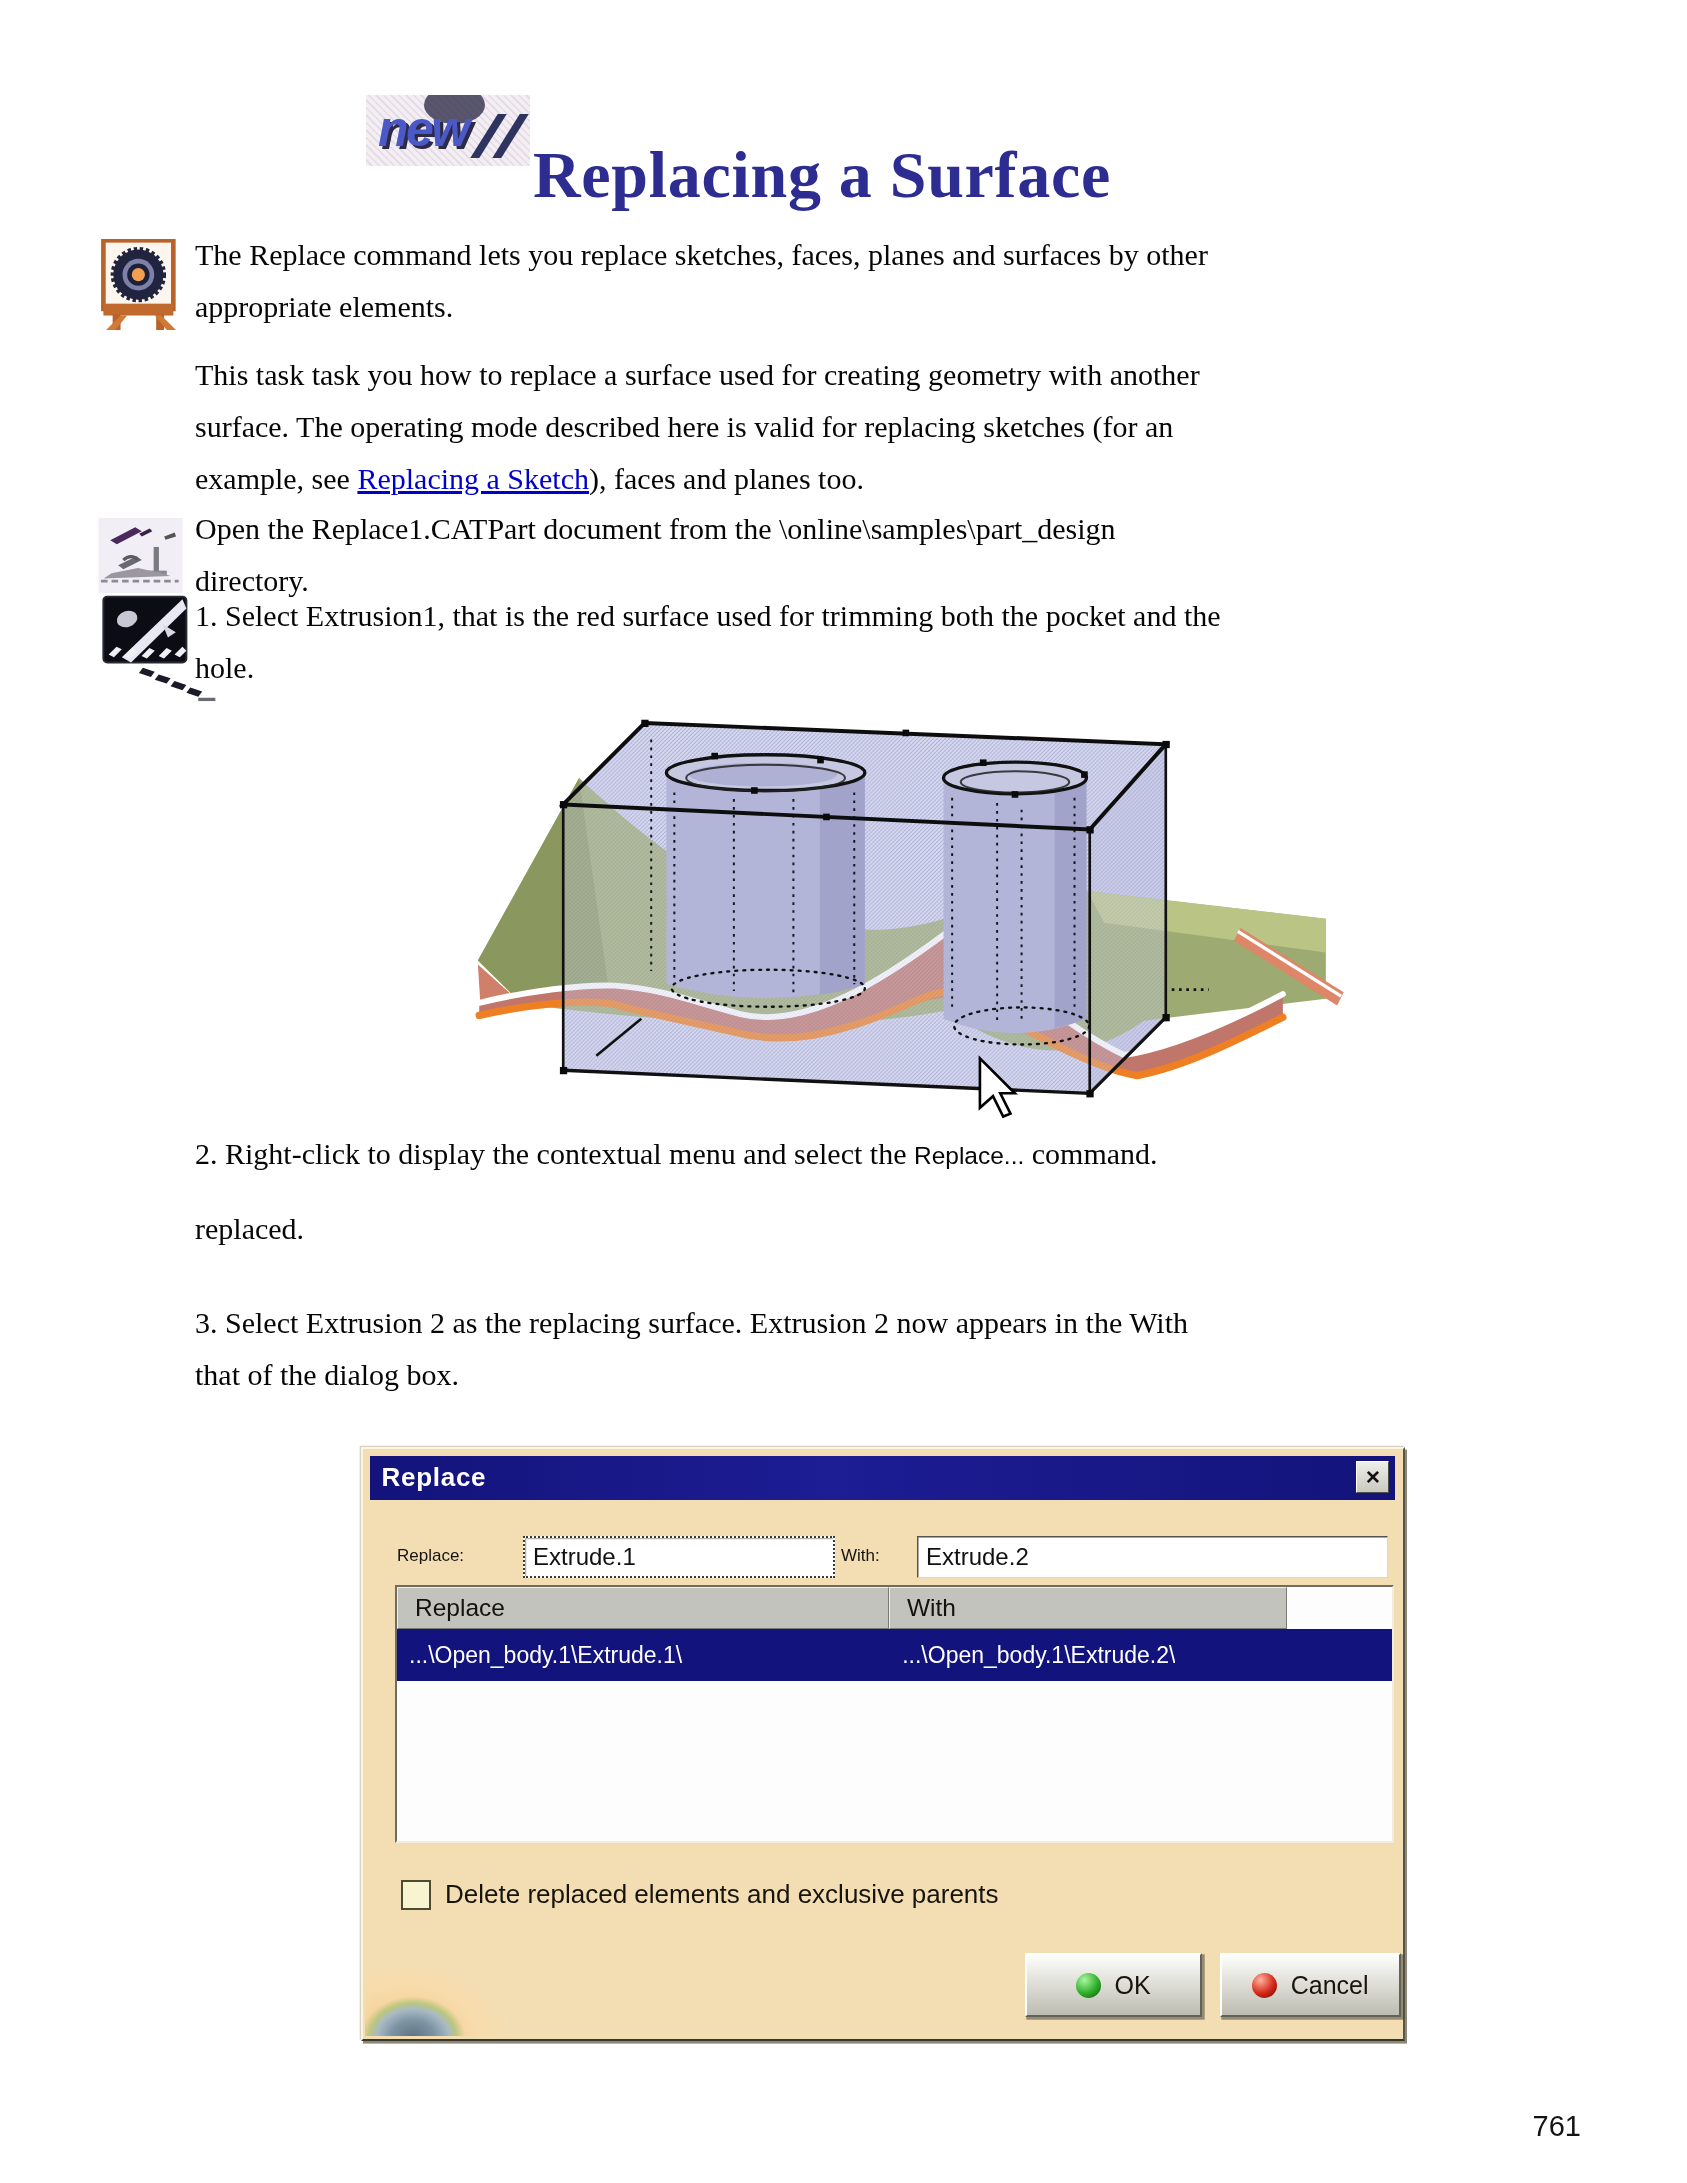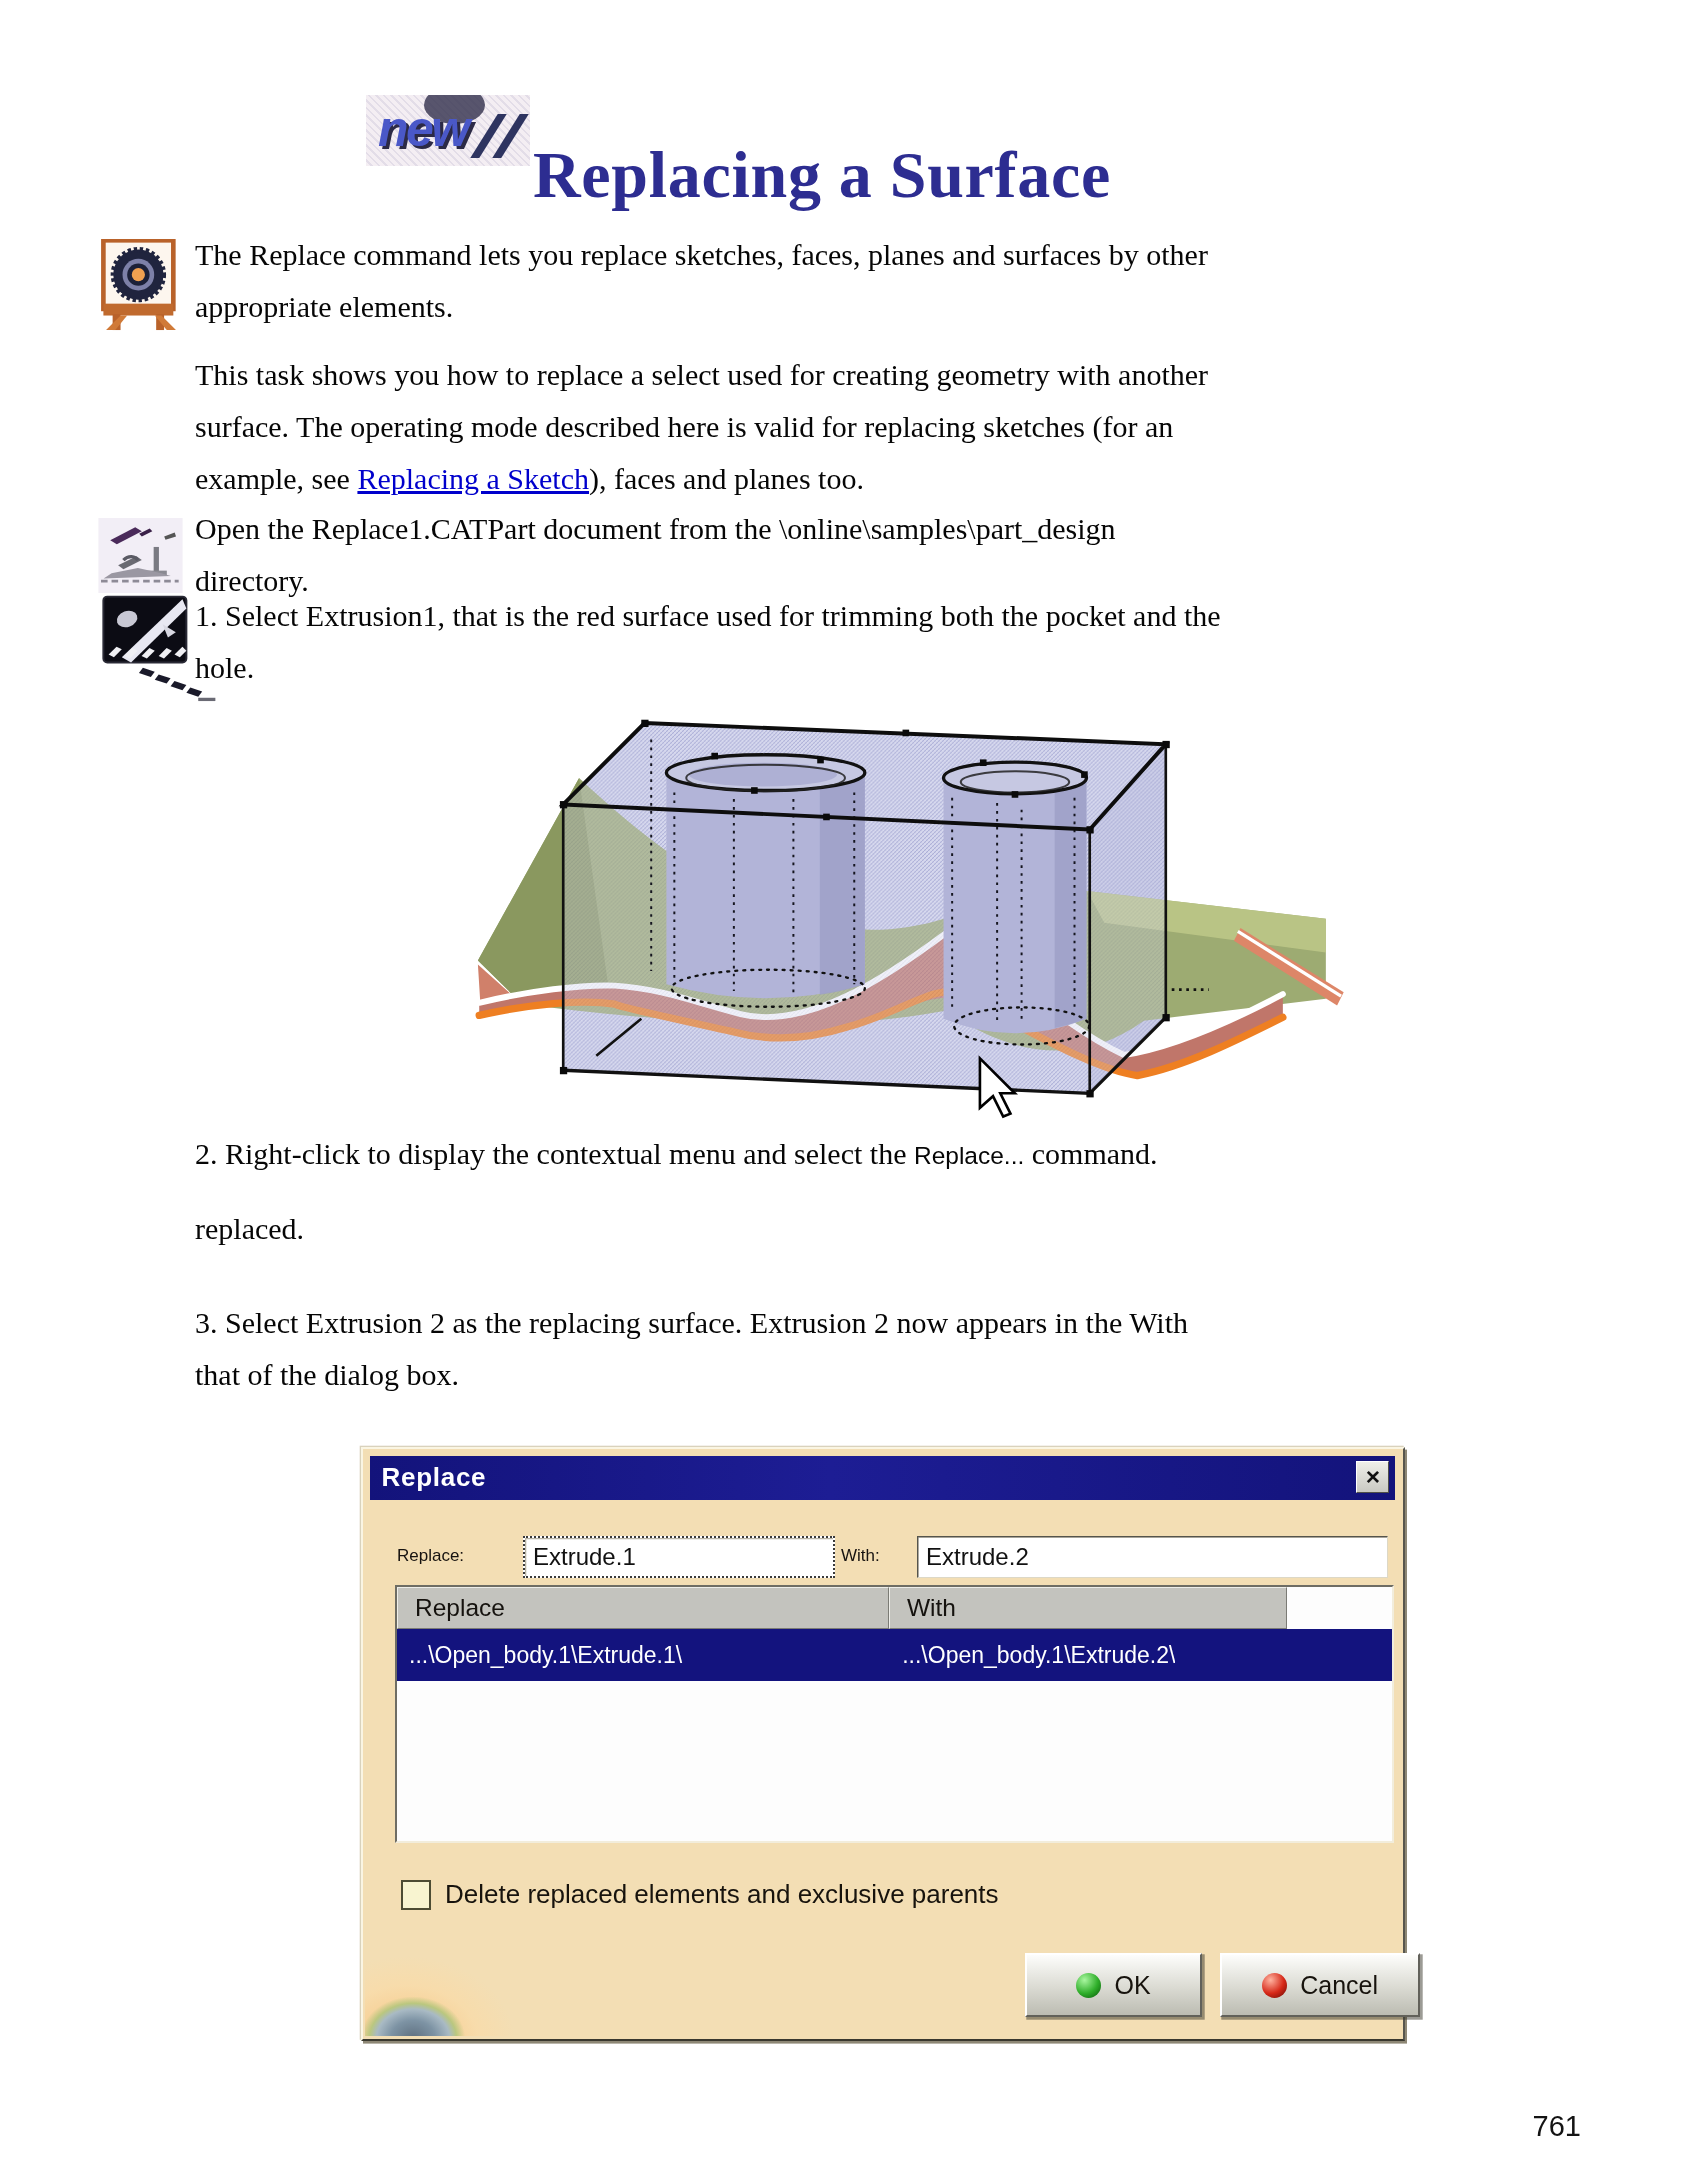--- a/index.html
+++ b/index.html
@@ -180,21 +180,21 @@
   </g>
   <path d="M150 160 H176" stroke="#6a6a74" stroke-width="5"></path>
 </svg>
 
 <div class="para" style="top:229px;">
   <div class="tline">The Replace command lets you replace sketches, faces, planes and surfaces by other</div>
   <div class="tline">appropriate elements.</div>
 </div>
 
 <div class="para" style="top:349px;">
-  <div class="tline">This task shows you how to replace a select used for creating geometry with another</div>
+  <div class="tline">This task task you how to replace a surface used for creating geometry with another</div>
   <div class="tline">surface. The operating mode described here is valid for replacing sketches (for an</div>
   <div class="tline"><span>example, see </span><a class="doc-link">Replacing a Sketch</a><span>), faces and planes too.</span></div>
 </div>
 
 <div class="para" style="top:503px;">
   <div class="tline">Open the Replace1.CATPart document from the \online\samples\part_design</div>
   <div class="tline">directory.</div>
 </div>
 
 <div class="para" style="top:590px;">
@@ -321,21 +321,21 @@
     </div>
   </div>
 
   <div class="dlg-check"></div>
   <div class="dlg-checklabel">Delete replaced elements and exclusive parents</div>
 
   <div class="dlg-btn" style="left:662px;width:177px;">
     <span class="ball ball-green"></span>
     <span class="blabel">OK</span>
   </div>
-  <div class="dlg-btn" style="left:857px;width:200px;">
+  <div class="dlg-btn" style="left:857px;width:181px;">
     <span class="ball ball-red"></span>
     <span class="blabel">Cancel</span>
   </div>
 
   <div class="dlg-globe"></div>
 </div>
 
 <div class="page-number">761</div>
 
 

